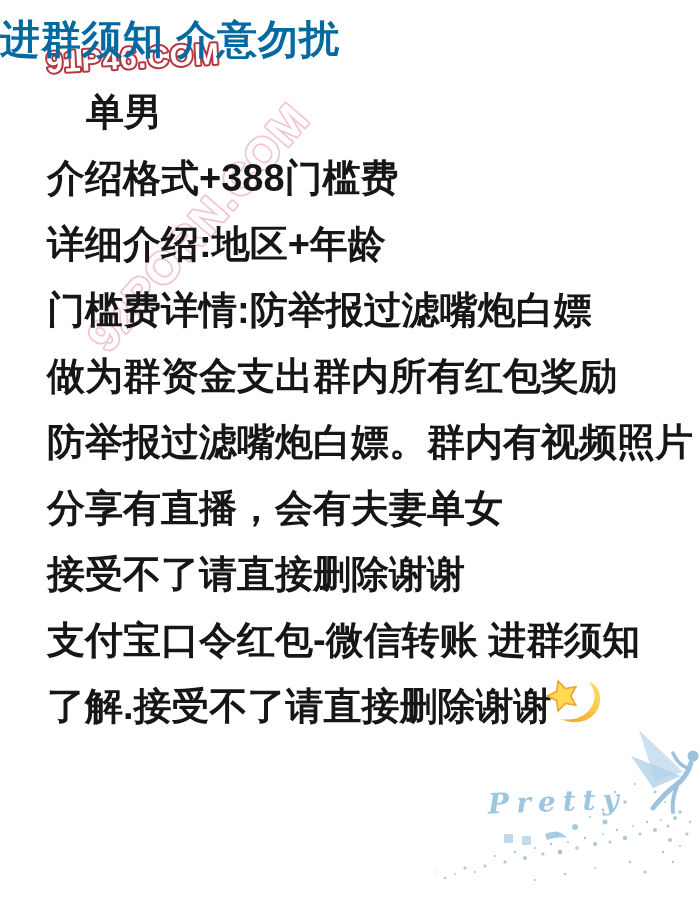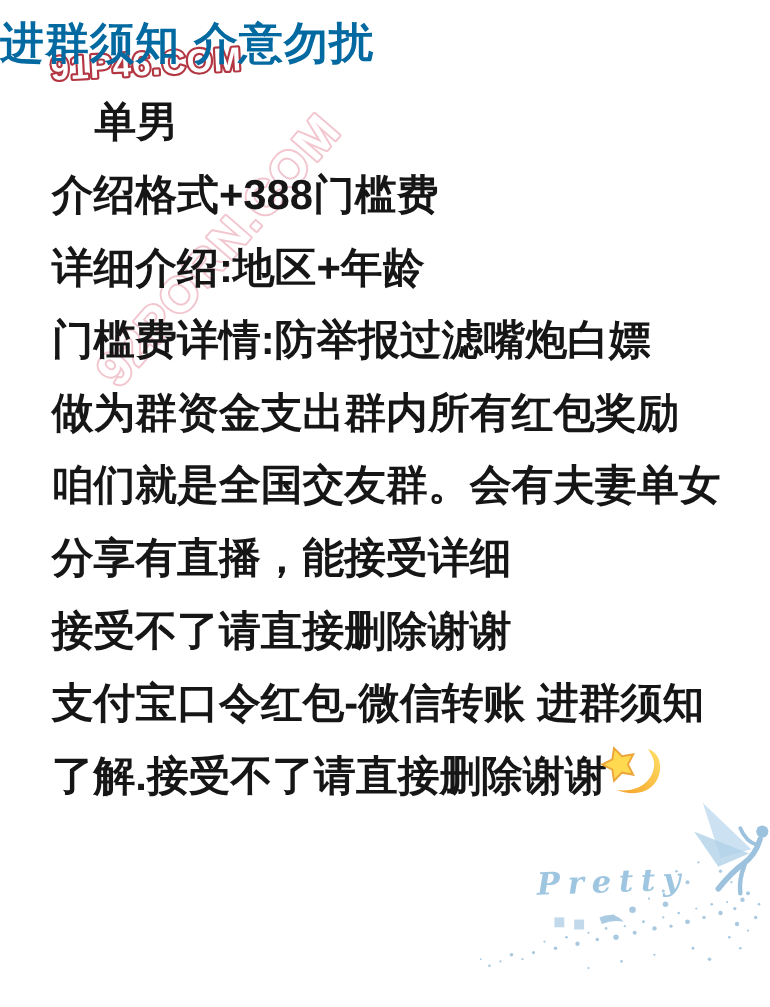--- a/index.html
+++ b/index.html
@@ -81,22 +81,22 @@
   </svg>
 
   <div class="title">进群须知 介意勿扰</div>
 
   <div class="lines">
     <div class="line indent">单男</div>
     <div class="line">介绍格式+388门槛费</div>
     <div class="line">详细介绍:地区+年龄</div>
     <div class="line">门槛费详情:防举报过滤嘴炮白嫖</div>
     <div class="line">做为群资金支出群内所有红包奖励</div>
-    <div class="line">咱们就是全国交友群。会有夫妻单女</div>
-    <div class="line">分享有直播，能接受详细</div>
+    <div class="line">防举报过滤嘴炮白嫖。群内有视频照片</div>
+    <div class="line">分享有直播，会有夫妻单女</div>
     <div class="line">接受不了请直接删除谢谢</div>
     <div class="line">支付宝口令红包-微信转账 进群须知</div>
     <div class="line">
       <span>了解.接受不了请直接删除谢谢</span><svg class="sparkle" width="60" height="52" viewBox="0 0 60 52">
         <defs>
           <linearGradient id="swooshGrad" x1="0" y1="1" x2="1" y2="0">
             <stop offset="0" stop-color="#f5a028"></stop>
             <stop offset="1" stop-color="#ffe066"></stop>
           </linearGradient>
         </defs>

